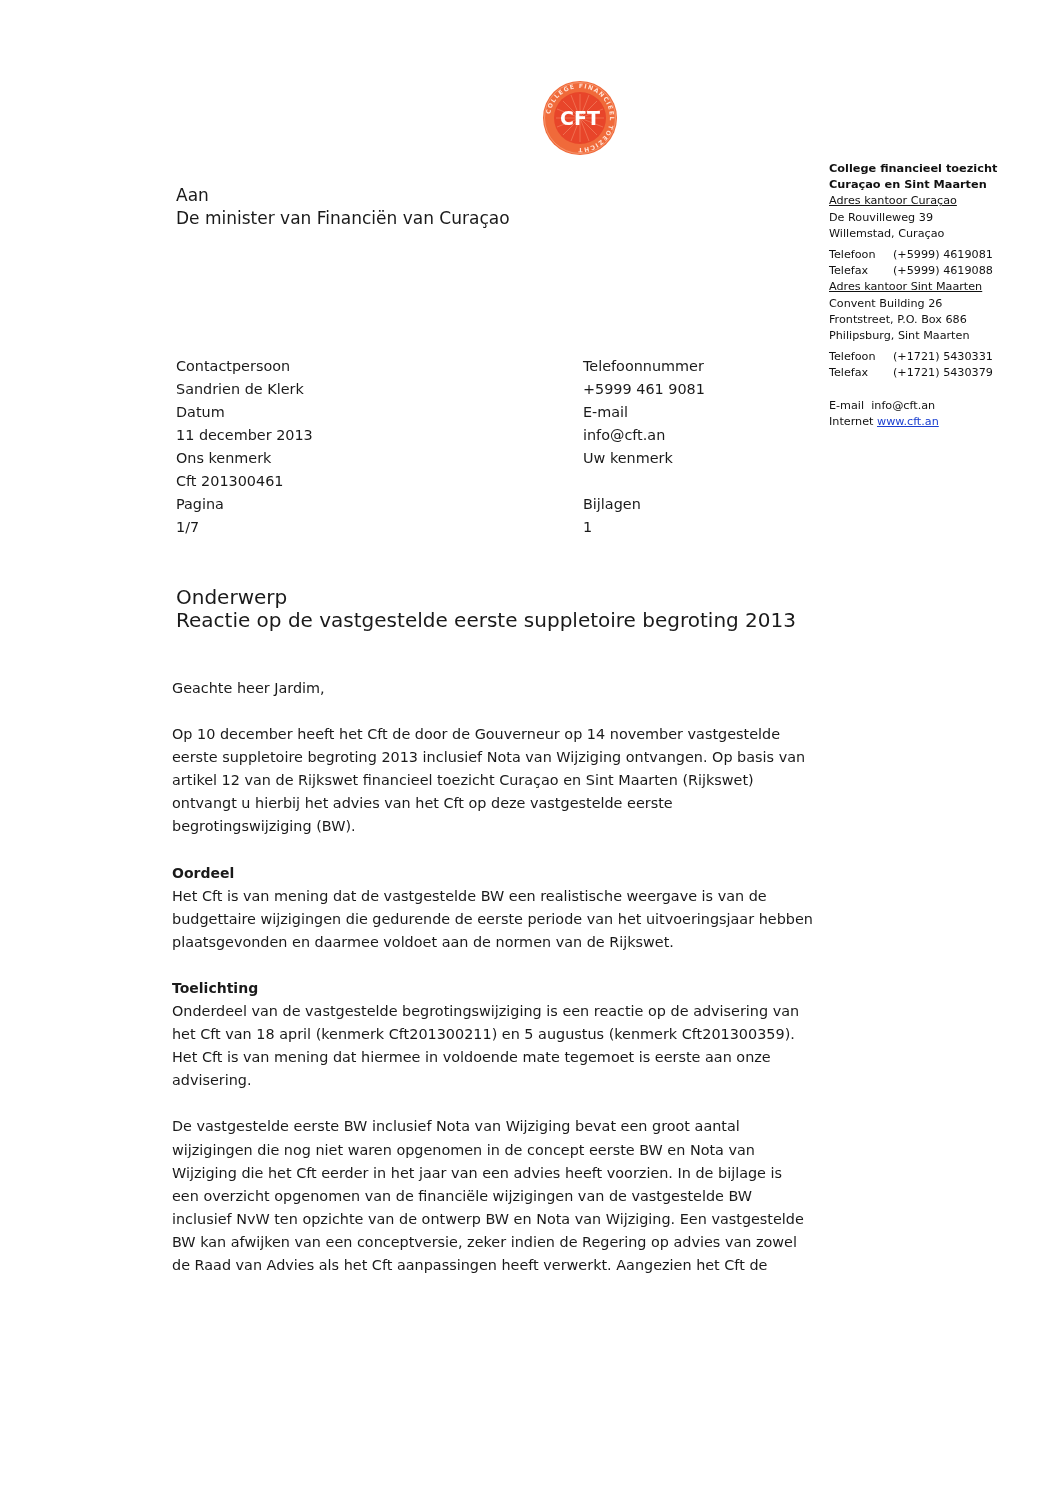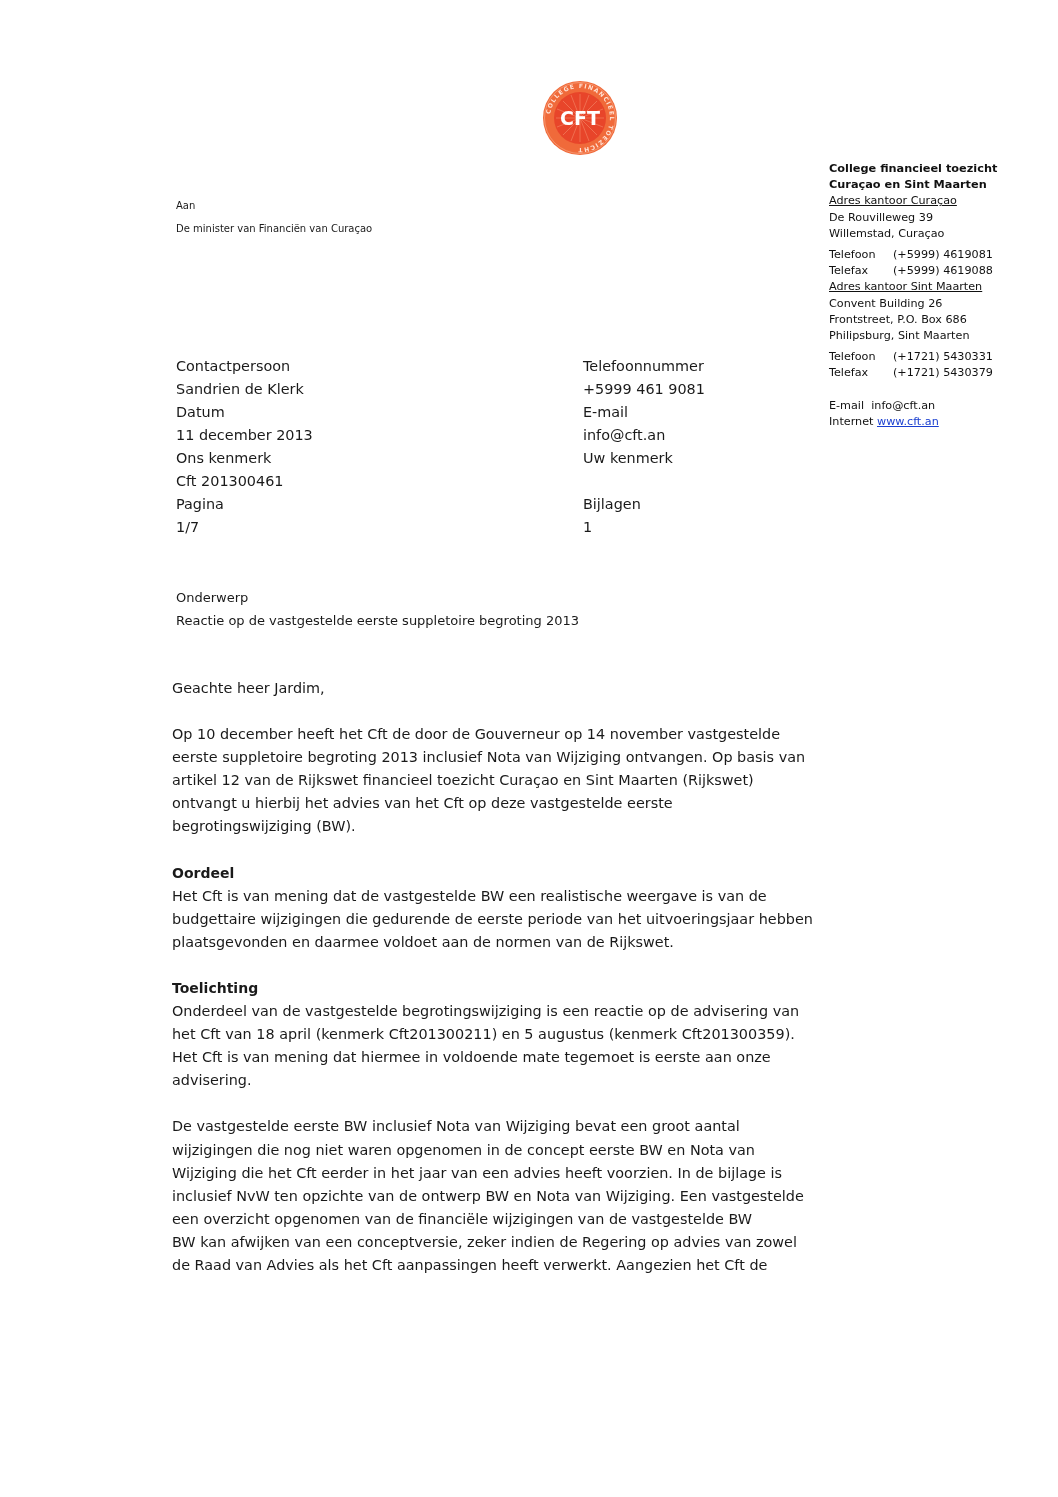--- a/index.html
+++ b/index.html
@@ -16,32 +16,32 @@
     .sidebar .org { font-weight: bold; font-size: 11.3px; }
     .sidebar .head { text-decoration: underline; display: block; }
     .sidebar .row { display: flex; }
     .sidebar .row .lbl { width: 64px; }
     .sidebar .gap-s { height: 5px; }
     .sidebar .gap-m { height: 16px; }
     .sidebar a { color: #1a3fd0; text-decoration: underline; }
 
     .addressee {
       position: absolute; left: 176px; top: 184px;
-      font-size: 10px; line-height: 23px; margin-top: 10px;
+      font-size: 17px; line-height: 23px;
     }
 
     .meta {
       position: absolute; left: 176px; top: 355px; width: 600px;
       font-size: 14.4px; line-height: 23px;
     }
     .meta .grid { display: grid; grid-template-columns: 407px 200px; }
 
     .subject {
       position: absolute; left: 176px; top: 586px;
-      font-size: 13px; line-height: 23px;
+      font-size: 20px; line-height: 23px;
     }
 
     .body-text {
       position: absolute; left: 172px; top: 677px; width: 712px;
       font-size: 14.4px; line-height: 23.1px;
     }
     .body-text p { margin: 0; }
     .body-text .para-gap { height: 23px; }
     .body-text h3 { margin: 0; font-size: 14px; font-weight: bold; line-height: 23.1px; }
   </style>
@@ -167,18 +167,18 @@
     <p>Onderdeel van de vastgestelde begrotingswijziging is een reactie op de advisering van</p>
     <p>het Cft van 18 april (kenmerk Cft201300211) en 5 augustus (kenmerk Cft201300359).</p>
     <p>Het Cft is van mening dat hiermee in voldoende mate tegemoet is eerste aan onze</p>
     <p>advisering.</p>
   </div>
   <div class="para-gap"></div>
   <div>
     <p>De vastgestelde eerste BW inclusief Nota van Wijziging bevat een groot aantal</p>
     <p>wijzigingen die nog niet waren opgenomen in de concept eerste BW en Nota van</p>
     <p>Wijziging die het Cft eerder in het jaar van een advies heeft voorzien. In de bijlage is</p>
+    <p>een overzicht opgenomen van de financiële wijzigingen van de vastgestelde BW</p>
     <p>inclusief NvW ten opzichte van de ontwerp BW en Nota van Wijziging. Een vastgestelde</p>
-    <p>een overzicht opgenomen van de financiële wijzigingen van de vastgestelde BW</p>
     <p>BW kan afwijken van een conceptversie, zeker indien de Regering op advies van zowel</p>
     <p>de Raad van Advies als het Cft aanpassingen heeft verwerkt. Aangezien het Cft de</p>
   </div>
 </div>
 
 </body></html>

